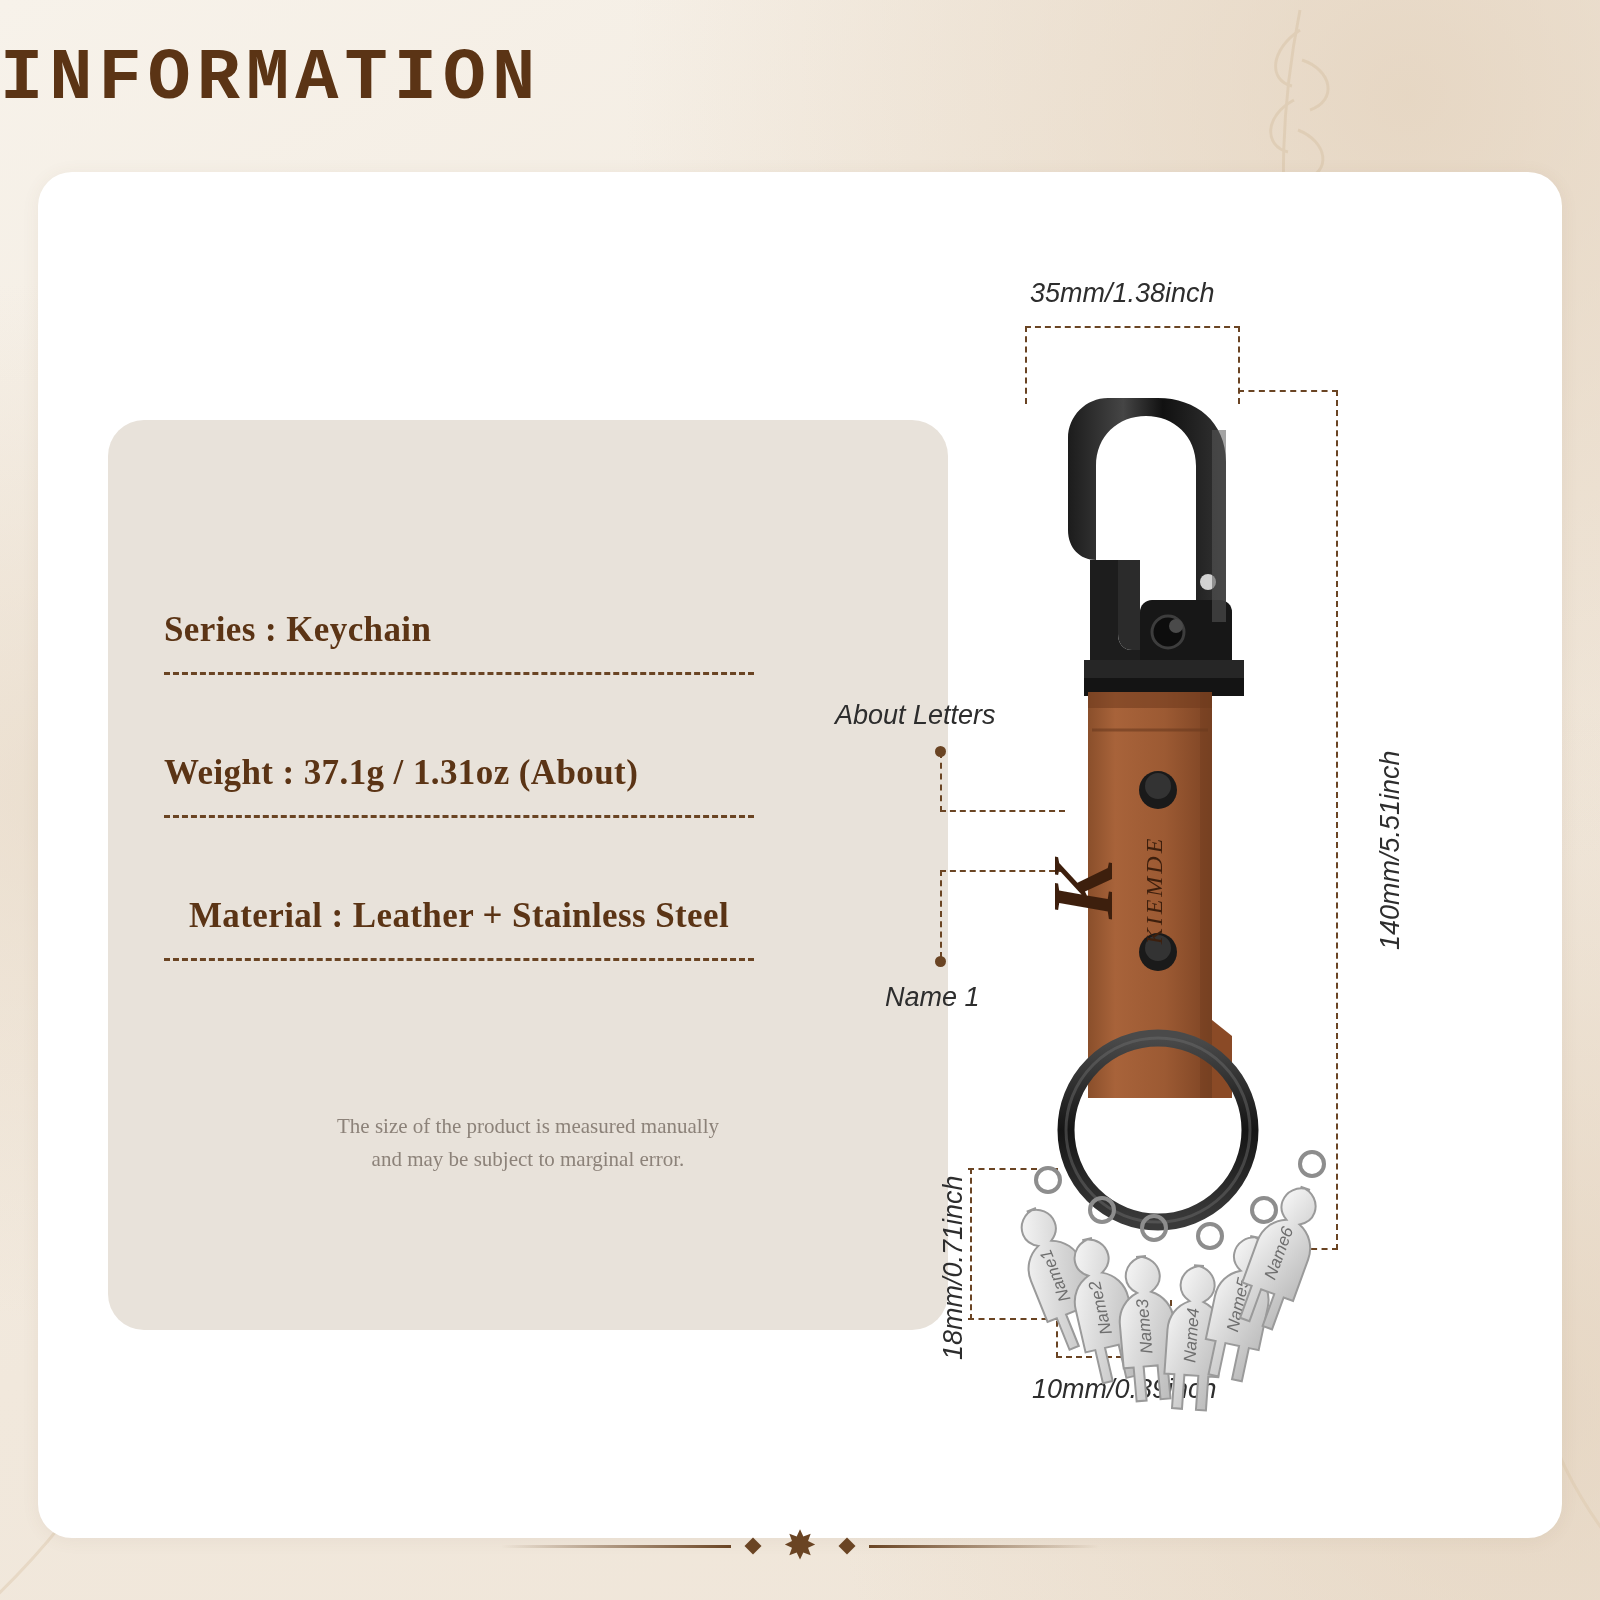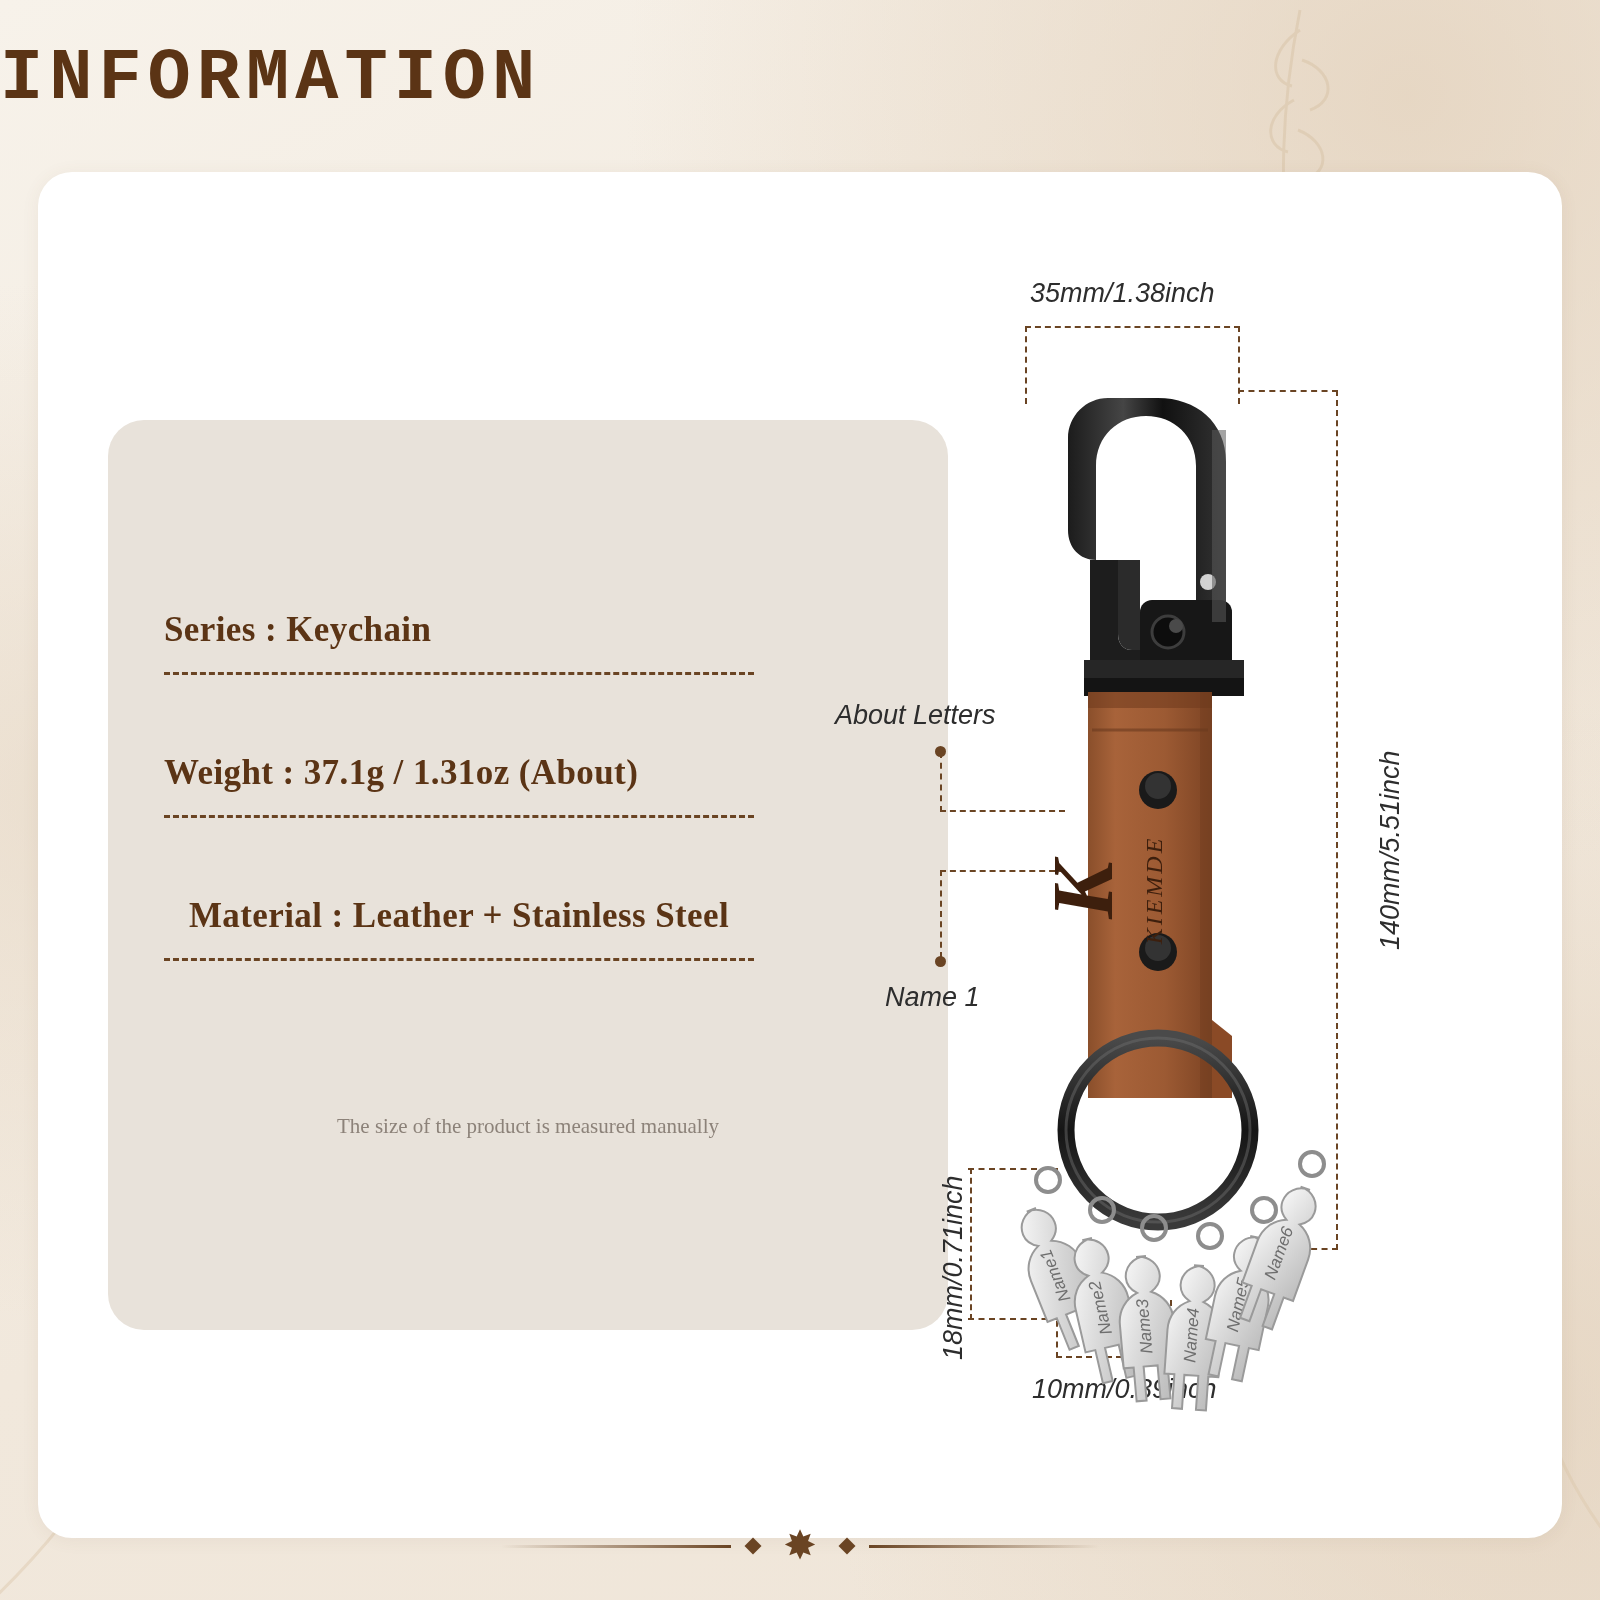--- a/index.html
+++ b/index.html
@@ -156,20 +156,21 @@
       </div>
       <div class="spec">
         <div class="spec-text">Weight : 37.1g / 1.31oz (About)</div>
       </div>
       <div class="spec">
         <div class="spec-text">Material : Leather + Stainless Steel</div>
       </div>
     </div>
     <div class="note">
       <div>The size of the product is measured manually</div>
+      <div>and may be subject to marginal error.</div>
     </div>
   </div>
 
   <div class="product">
 
     <div class="label" style="left:190px; top:48px;">35mm/1.38inch</div>
 
     <div class="dashline h-dash" style="left:185px; top:96px; width:215px;"></div>
     <div class="dashline v-dash" style="left:185px; top:96px; height:78px;"></div>
     <div class="dashline v-dash" style="left:398px; top:96px; height:78px;"></div>

